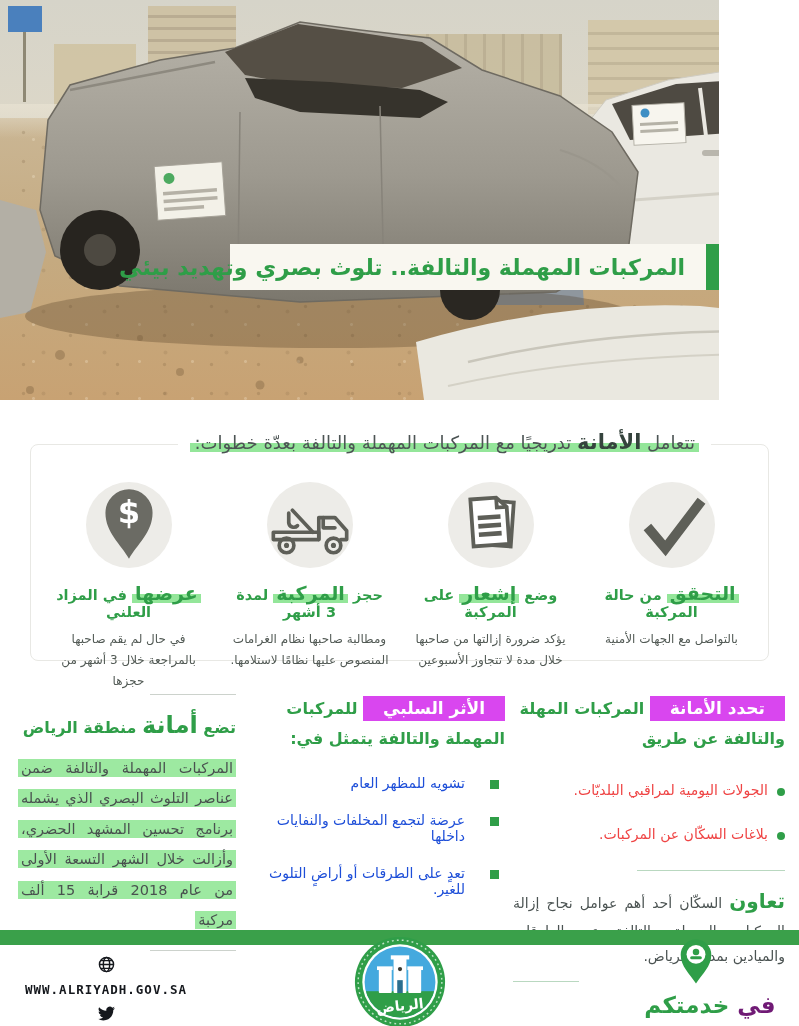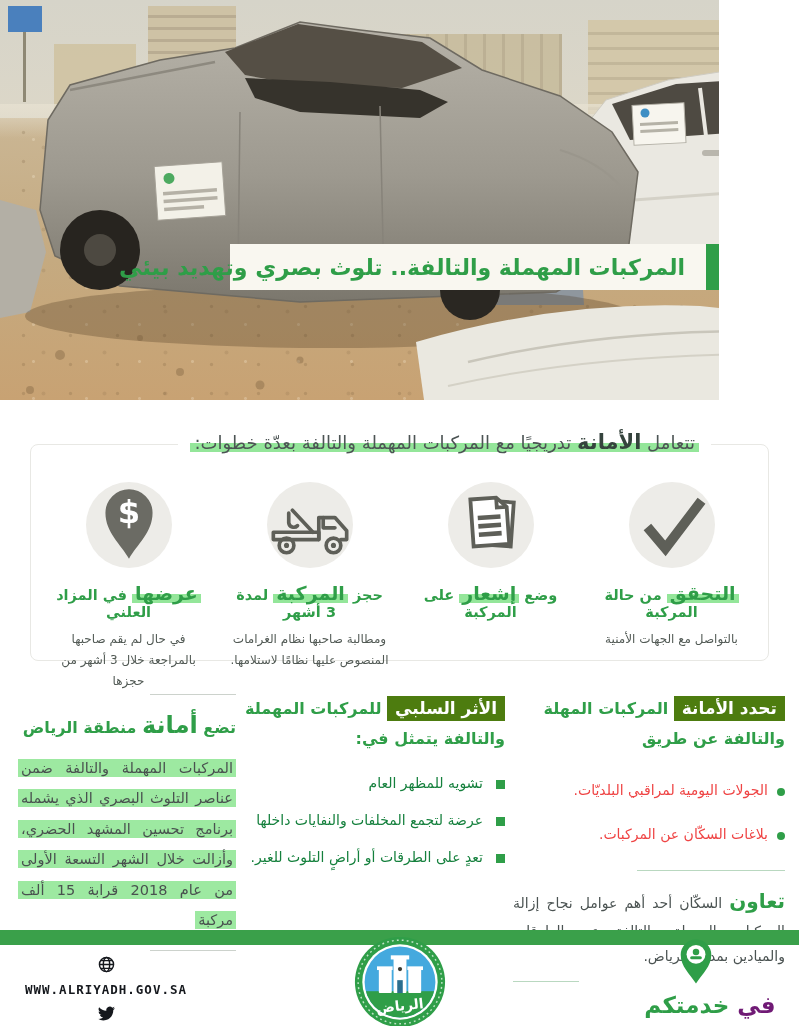--- a/index.html
+++ b/index.html
@@ -51,31 +51,31 @@
   .icon-circle::before { content:""; position:absolute; inset:4px; border-radius:50%; background:#edece8; }
   .icon-circle svg { position:relative; margin-top:8px; }
   .step-title { margin-top:10px; direction:rtl; color:#2f9e48; font-size:14.5px; font-weight:600; }
   .step-title .tb { font-size:19px; font-weight:800;
         background:linear-gradient(to bottom, transparent 55%, #94e69a 55%, #94e69a 97%, transparent 97%); padding:0 3px; }
   .step-desc { margin-top:9px; direction:rtl; color:#525a55; font-size:12px; line-height:1.75; }
 
   
   .col { position:absolute; top:693px; direction:rtl; text-align:right; }
   .col-heading { font-size:16px; line-height:1.85; font-weight:bold; color:#2f9e48; }
-  .col-heading .block { background:#4d7c0f; color:#fff; padding:2px 8px 3px; font-size:17px; }
+  .col-heading .block { background:#d946ef; color:#fff; padding:2px 20px 3px; font-size:17px; }
   .col-identify { right:14px; width:272px; }
   .col-impact   { right:294px; width:262px; }
   .col-stats    { left:18px;  width:218px; top:690px; }
 
   ul.dot-list { list-style:none; margin-top:14px; }
   ul.dot-list li { position:relative; padding-right:17px; margin:28px 0; color:#ef4444; font-size:14px; }
   ul.dot-list li::before { content:""; position:absolute; right:0; top:6px; width:8px; height:8px; border-radius:50%; background:#2f9e48; }
 
   ul.sq-list { list-style:none; margin-top:16px; }
-  ul.sq-list li { position:relative; padding-right:22px; margin:21px 0; color:#15803d; font-size:14px; }
+  ul.sq-list li { position:relative; padding-right:34px; margin:21px 6px; color:#1d4ed8; font-size:14px; }
   ul.sq-list li::before { content:""; position:absolute; right:0; top:5px; width:9px; height:9px; background:#2f9e48; }
 
   .sep { border-top:1px solid #b9d8c0; }
   .sep-right { width:148px; margin:14px 0 12px auto; }
   .sep-left  { width:66px;  margin:12px auto 0 0; }
   .coop { color:#4b5352; font-size:14px; line-height:1.8; text-align:justify; }
   .coop .coop-b { color:#2f9e48; font-weight:800; font-size:20px; }
 
   .sep-top    { width:86px; margin:4px 0 16px auto; border-top:1px solid #ccd2cc; }
   .sep-bottom { width:86px; margin:14px 0 0 auto;  border-top:1px solid #ccd2cc; }
@@ -227,20 +227,21 @@
             <rect x="33" y="49" width="30" height="6" fill="#5e5f58"></rect>
             <rect x="33" y="60" width="30" height="6" fill="#5e5f58"></rect>
           </g>
         </svg>
       </div>
       <div class="step-title">
         <span>وضع</span>
         <span class="tb">إشعار</span>
         <span>على المركبة</span>
       </div>
+      <div class="step-desc">يؤكد ضرورة إزالتها من صاحبها خلال مدة لا تتجاوز الأسبوعين</div>
     </div>
 
     <div class="step">
       <div class="icon-circle">
         <svg width="88" height="80" viewBox="0 0 120 95">
           <g fill="none" stroke="#5e5f58" stroke-width="5" stroke-linejoin="round" stroke-linecap="round">
             <rect x="10" y="56" width="62" height="10"></rect>
             <path d="M72 66 V36 h22 l16 18 v12 h-8"></path>
             <path d="M78 36 v14 h16"></path>
             <path d="M64 56 L36 26"></path>

